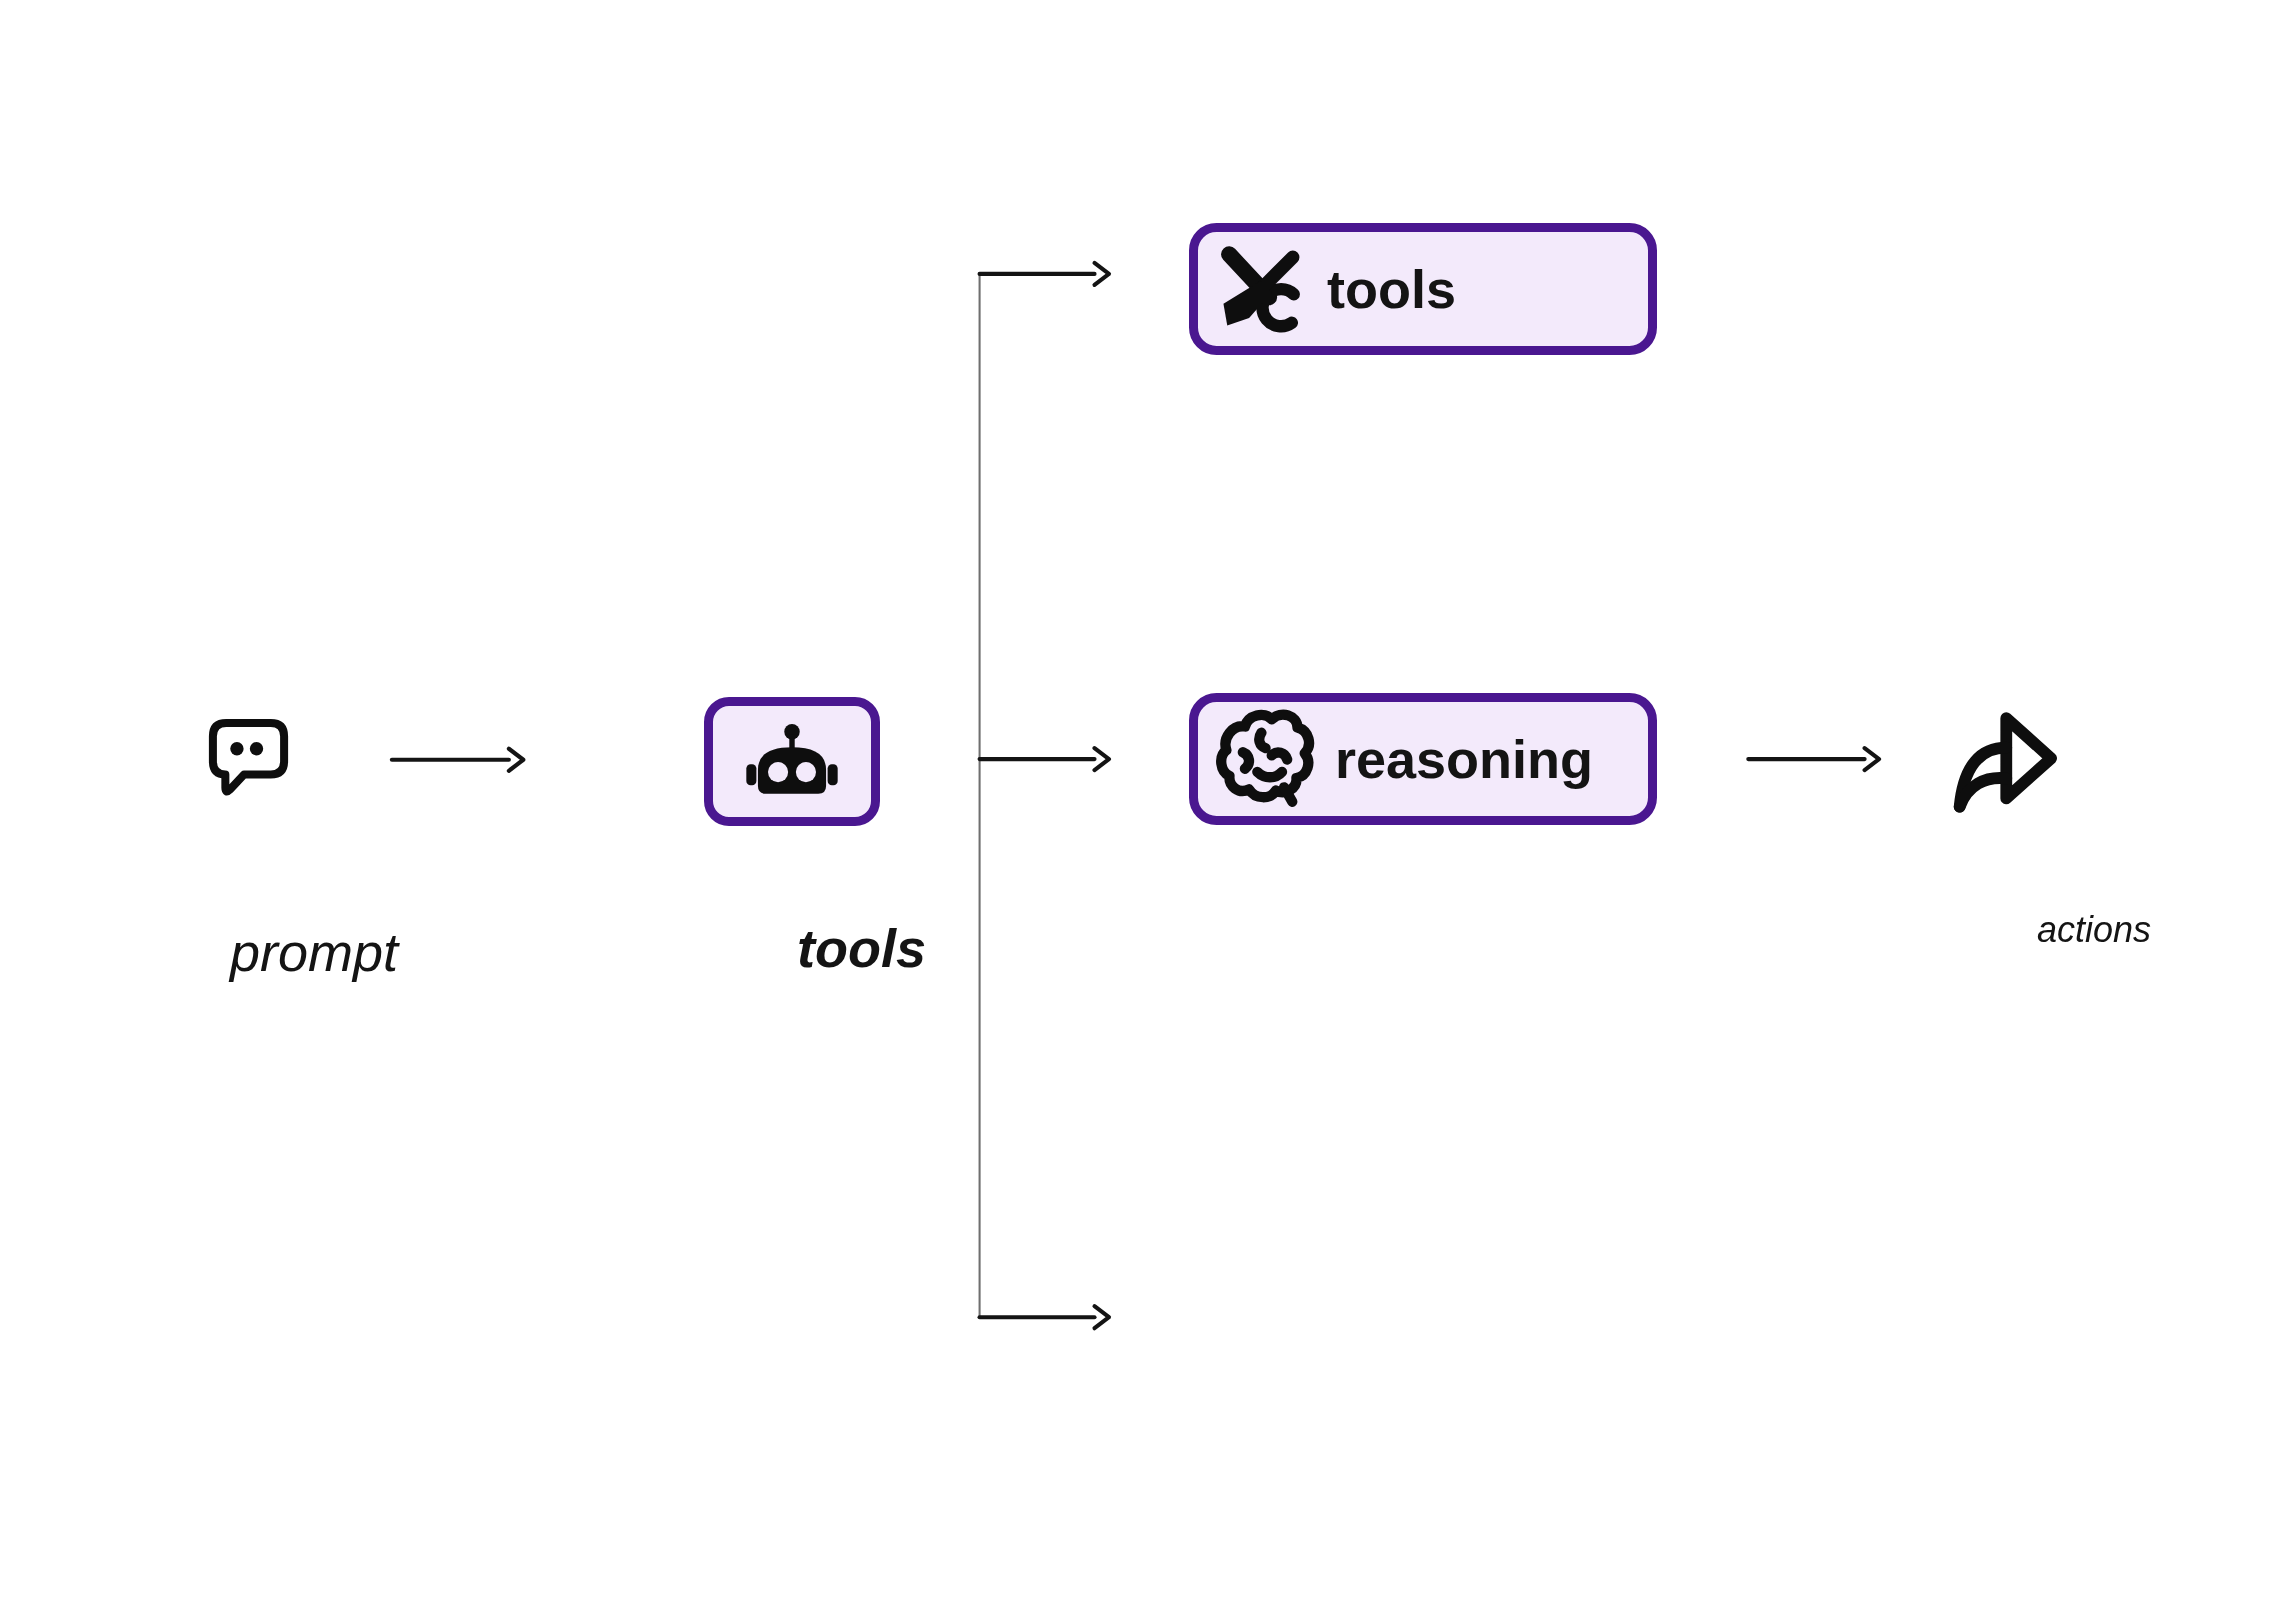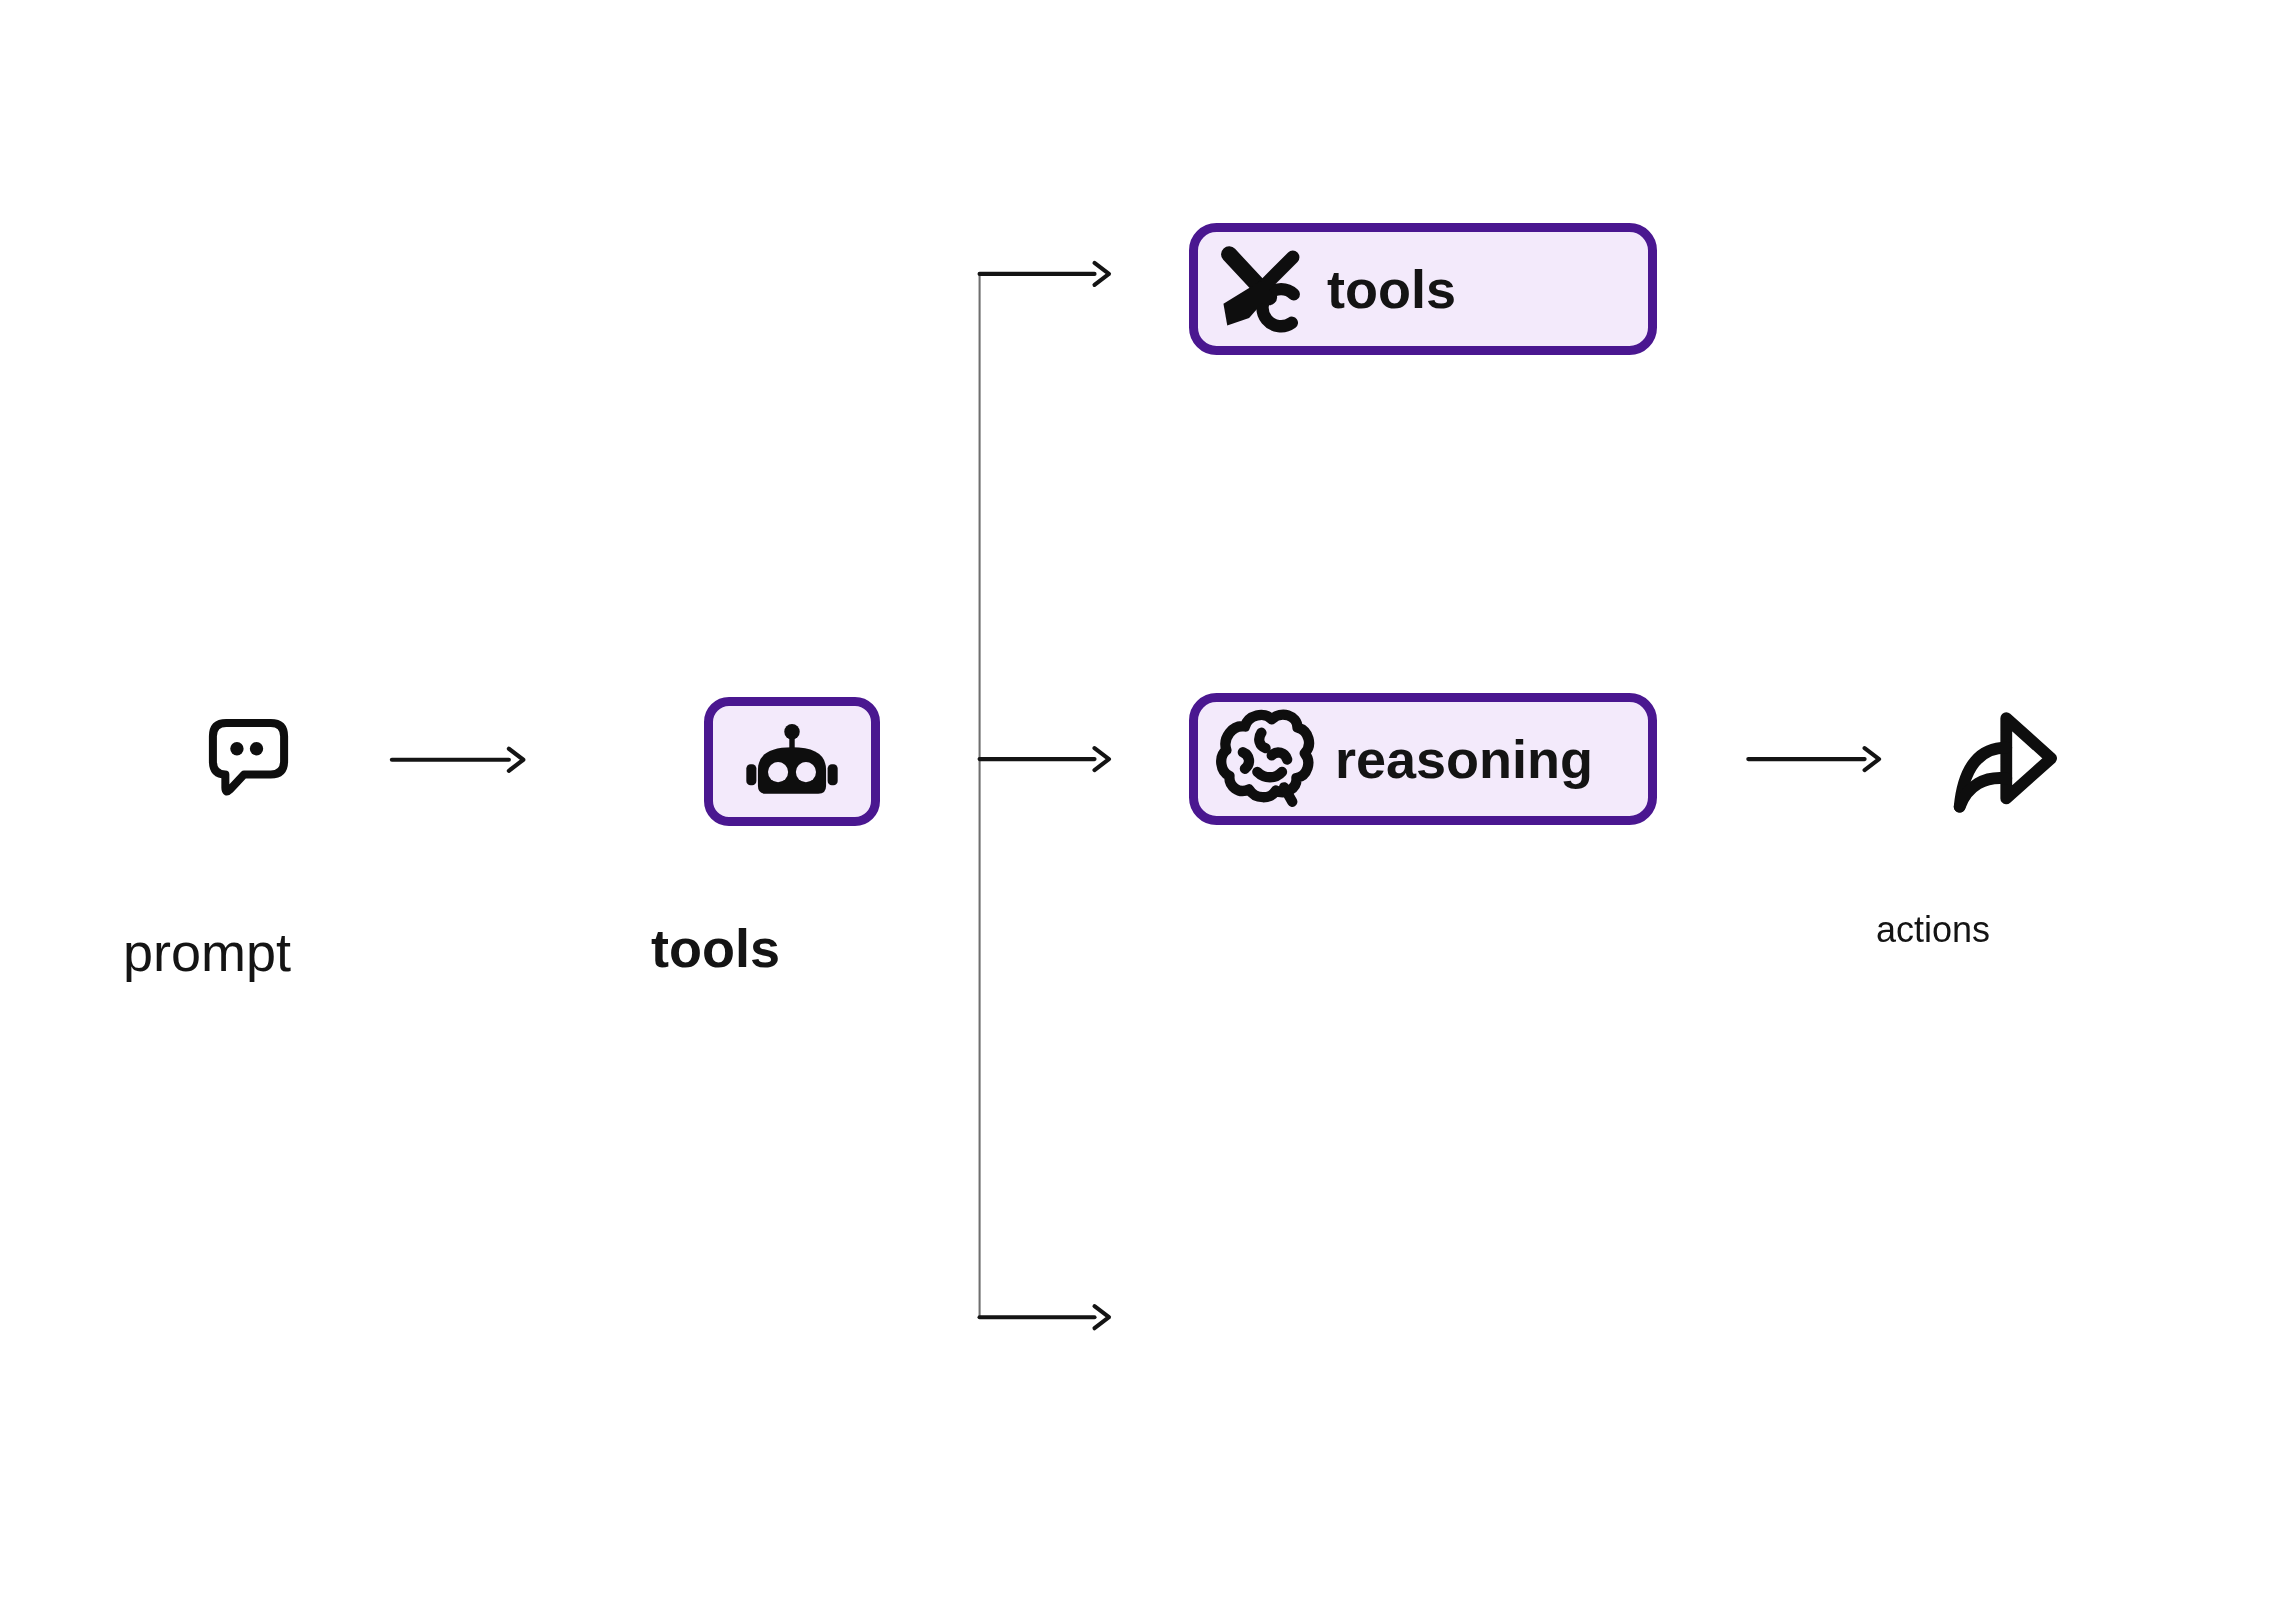--- a/index.html
+++ b/index.html
@@ -8,21 +8,21 @@
   }
   *{margin:0;padding:0;box-sizing:border-box;}
   html,body{background:var(--background);}
   .stage{position:relative;width:2284px;height:1620px;background:var(--background);
          font-family:"Liberation Sans",sans-serif;color:var(--text);overflow:hidden;}
   .connectors{position:absolute;left:0;top:0;width:2284px;height:1620px;}
   .connectors .shaft{stroke:var(--arrow);stroke-width:6;stroke-linecap:round;}
   .connectors .head{stroke:var(--arrow);stroke-width:6;fill:none;stroke-linecap:round;stroke-linejoin:round;}
   .connectors .trunk{stroke:var(--trunk-line);stroke-width:3;}
   .free-icon{position:absolute;}
-  .node-label{position:absolute;width:275px;text-align:left;
+  .node-label{position:absolute;width:275px;text-align:right;font-style:italic;
               font-size:54px;line-height:1.15;color:var(--text);}
   .node-label.bold{font-weight:bold;}
   .box{position:absolute;background:var(--box-fill);border:9.6px solid var(--box-border);
        border-radius:27.5px;display:flex;align-items:center;padding-left:15px;gap:19px;}
   .box .box-label{font-weight:bold;font-size:54px;color:var(--text);white-space:nowrap;text-align:right;}
   .box-agents{left:704px;top:697px;width:176px;height:129px;border-width:9px;border-radius:25px;
               justify-content:center;padding-left:0;}
   .box-tools{left:1189px;top:223px;width:468px;height:132px;}
   .box-reasoning{left:1189px;top:693px;width:468px;height:132px;}
   .box-memory{left:1189px;top:1251px;width:468px;height:132px;}

